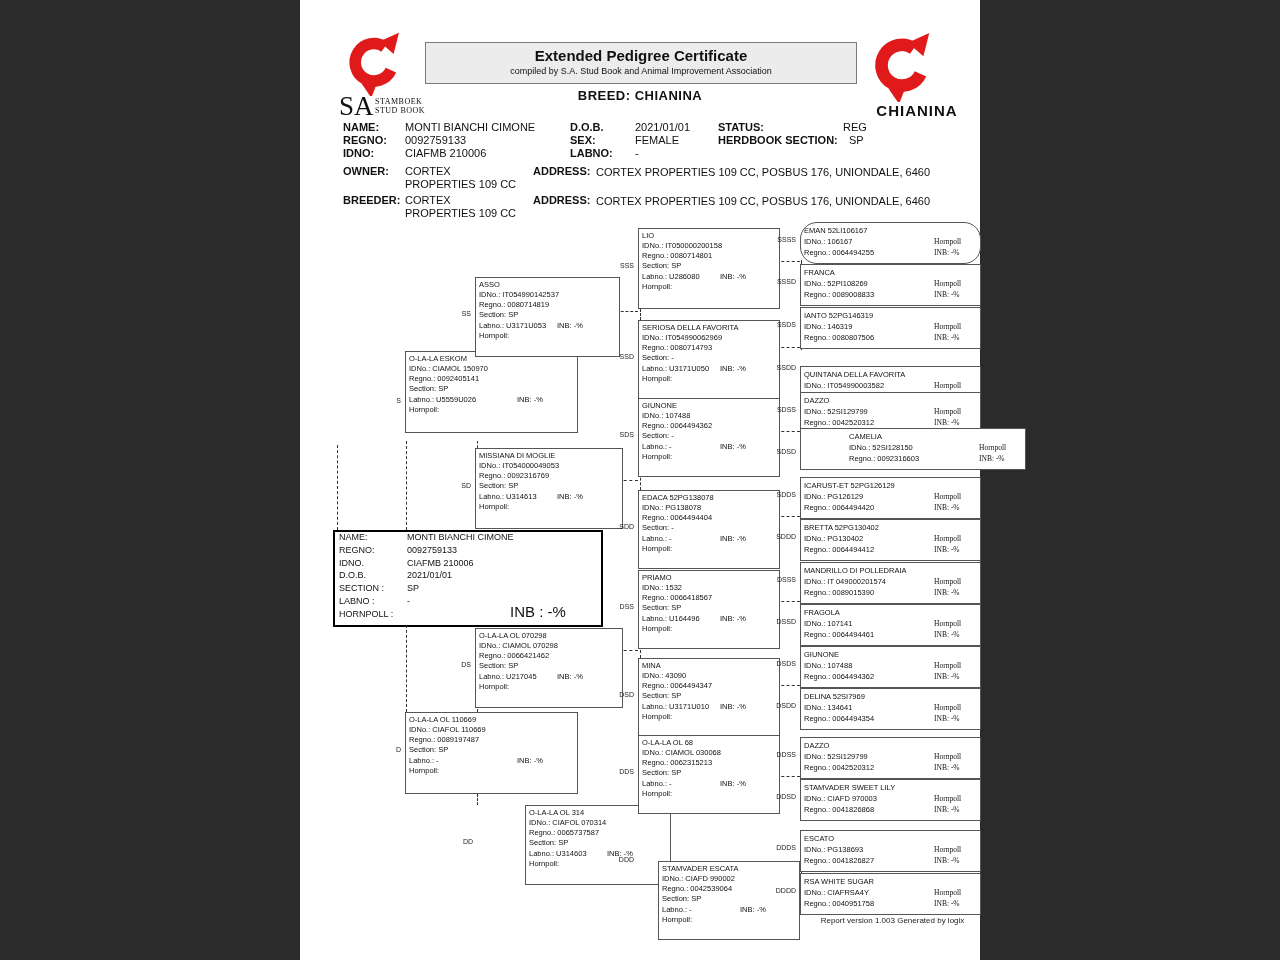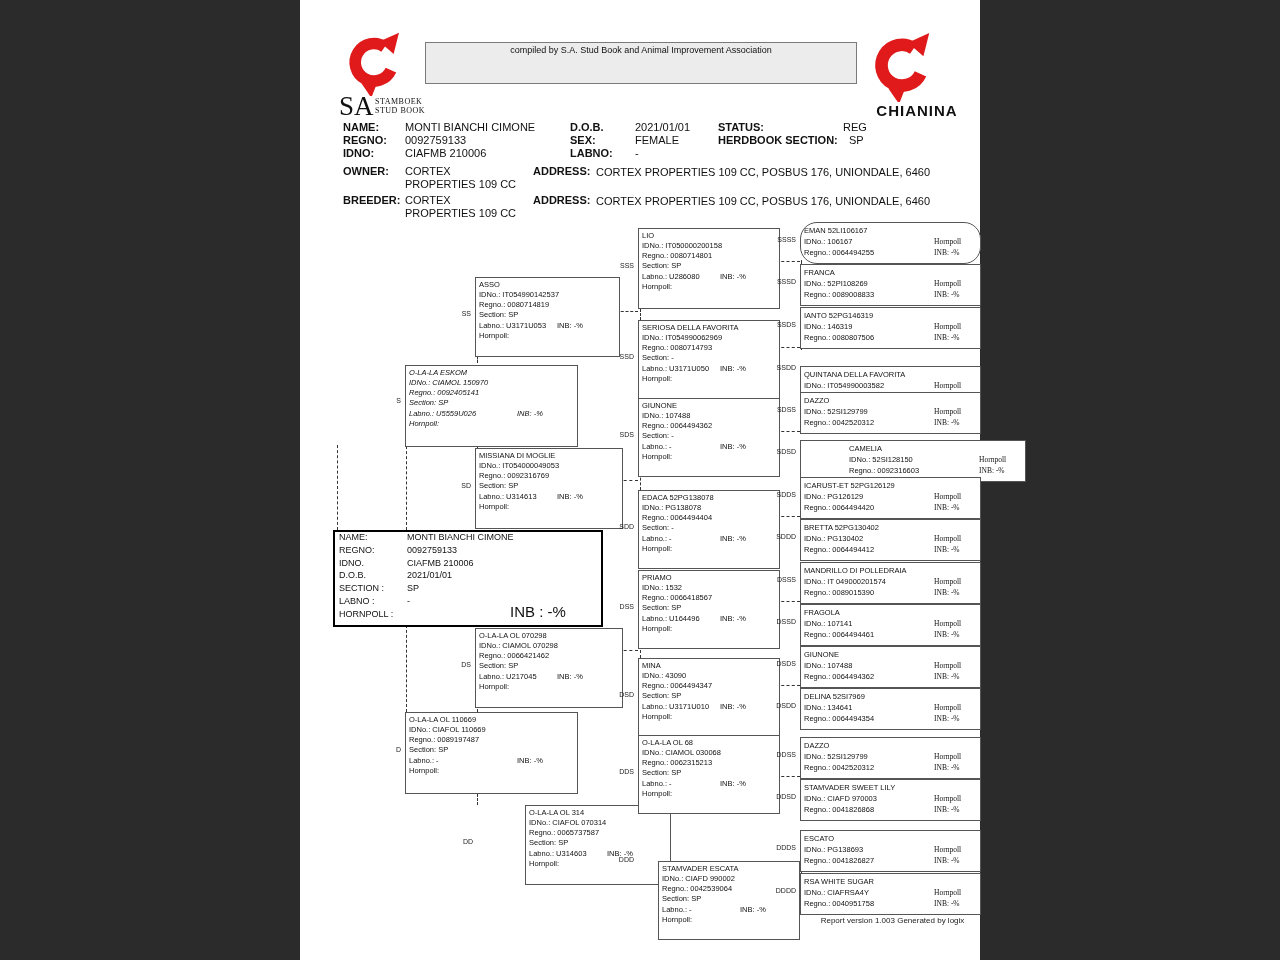--- a/index.html
+++ b/index.html
@@ -66,22 +66,24 @@
 
     <div class="sa-wordmark">
       <span class="sa-big">SA</span>
       <span class="sa-small">
         <span>STAMBOEK</span><br>
         <span>STUD BOOK</span>
       </span>
     </div>
 
     <div class="titlebox">
+      <div class="title">Extended Pedigree Certificate</div>
       <div class="subtitle">compiled by S.A. Stud Book and Animal Improvement Association</div>
     </div>
+    <div class="breed">BREED: CHIANINA</div>
 
     <span class="lbl" style="left:43px;top:121px">NAME:</span>
     <span class="val" style="left:105px;top:121px">MONTI BIANCHI CIMONE</span>
     <span class="lbl" style="left:270px;top:121px">D.O.B.</span>
     <span class="val" style="left:335px;top:121px">2021/01/01</span>
     <span class="lbl" style="left:418px;top:121px">STATUS:</span>
     <span class="val" style="left:543px;top:121px">REG</span>
 
     <span class="lbl" style="left:43px;top:134px">REGNO:</span>
     <span class="val" style="left:105px;top:134px">0092759133</span>
@@ -110,21 +112,21 @@
       <div class="srow"><span class="sl">REGNO:</span><span>0092759133</span></div>
       <div class="srow"><span class="sl">IDNO.</span><span>CIAFMB  210006</span></div>
       <div class="srow"><span class="sl">D.O.B.</span><span>2021/01/01</span></div>
       <div class="srow"><span class="sl">SECTION :</span><span>SP</span></div>
       <div class="srow"><span class="sl">LABNO :</span><span>-</span></div>
       <div class="srow"><span class="sl">HORNPOLL :</span><span></span></div>
       <span class="sinb">INB : -%</span>
     </div>
 
     <div id="tree">
-        <div class="pbox" style="left: 105px; top: 365px; width: 168px; height: 78px; font-style: italic;">
+        <div class="pbox" style="left: 105px; top: 351px; width: 168px; height: 78px;">
           <div class="brow">O-LA-LA ESKOM</div>
           <div class="brow">IDNo.: CIAMOL  150970</div>
           <div class="brow">Regno.: 0092405141</div>
           <div class="brow">Section: SP</div>
           <div class="brow">Labno.: U5559U026<div class="inb" style="left: 108px;">INB: -%</div></div>
           <div class="brow">Hornpoll:</div>
         </div>
         <div class="gcode" style="left: 71px; top: 397px; width: 30px;">S</div>
         <div class="pbox" style="left: 105px; top: 712px; width: 168px; height: 78px;">
           <div class="brow">O-LA-LA OL  110669</div>
@@ -266,21 +268,21 @@
           <div class="brow">IDNo.: IT054990003582<div class="rrt">Hornpoll</div></div>
           <div class="brow">Regno.: 0089009021<div class="rrt">INB: -%</div></div>
         </div>
         <div class="gcode" style="left: 464px; top: 364px; width: 32px;">SSDD</div>
         <div class="g4box" style="left: 500px; top: 392px; width: 176px; height: 38px;">
           <div class="brow">DAZZO</div>
           <div class="brow">IDNo.: 52SI129799<div class="rrt">Hornpoll</div></div>
           <div class="brow">Regno.: 0042520312<div class="rrt">INB: -%</div></div>
         </div>
         <div class="gcode" style="left: 464px; top: 406px; width: 32px;">SDSS</div>
-        <div class="g4box" style="left: 500px; top: 440px; width: 176px; height: 38px; padding-left: 48px;">
+        <div class="g4box" style="left: 500px; top: 428px; width: 176px; height: 38px; padding-left: 48px;">
           <div class="brow">CAMELIA</div>
           <div class="brow">IDNo.: 52SI128150<div class="rrt">Hornpoll</div></div>
           <div class="brow">Regno.: 0092316603<div class="rrt">INB: -%</div></div>
         </div>
         <div class="gcode" style="left: 464px; top: 448px; width: 32px;">SDSD</div>
         <div class="g4box" style="left: 500px; top: 477px; width: 176px; height: 38px;">
           <div class="brow">ICARUST-ET 52PG126129</div>
           <div class="brow">IDNo.: PG126129<div class="rrt">Hornpoll</div></div>
           <div class="brow">Regno.: 0064494420<div class="rrt">INB: -%</div></div>
         </div>

